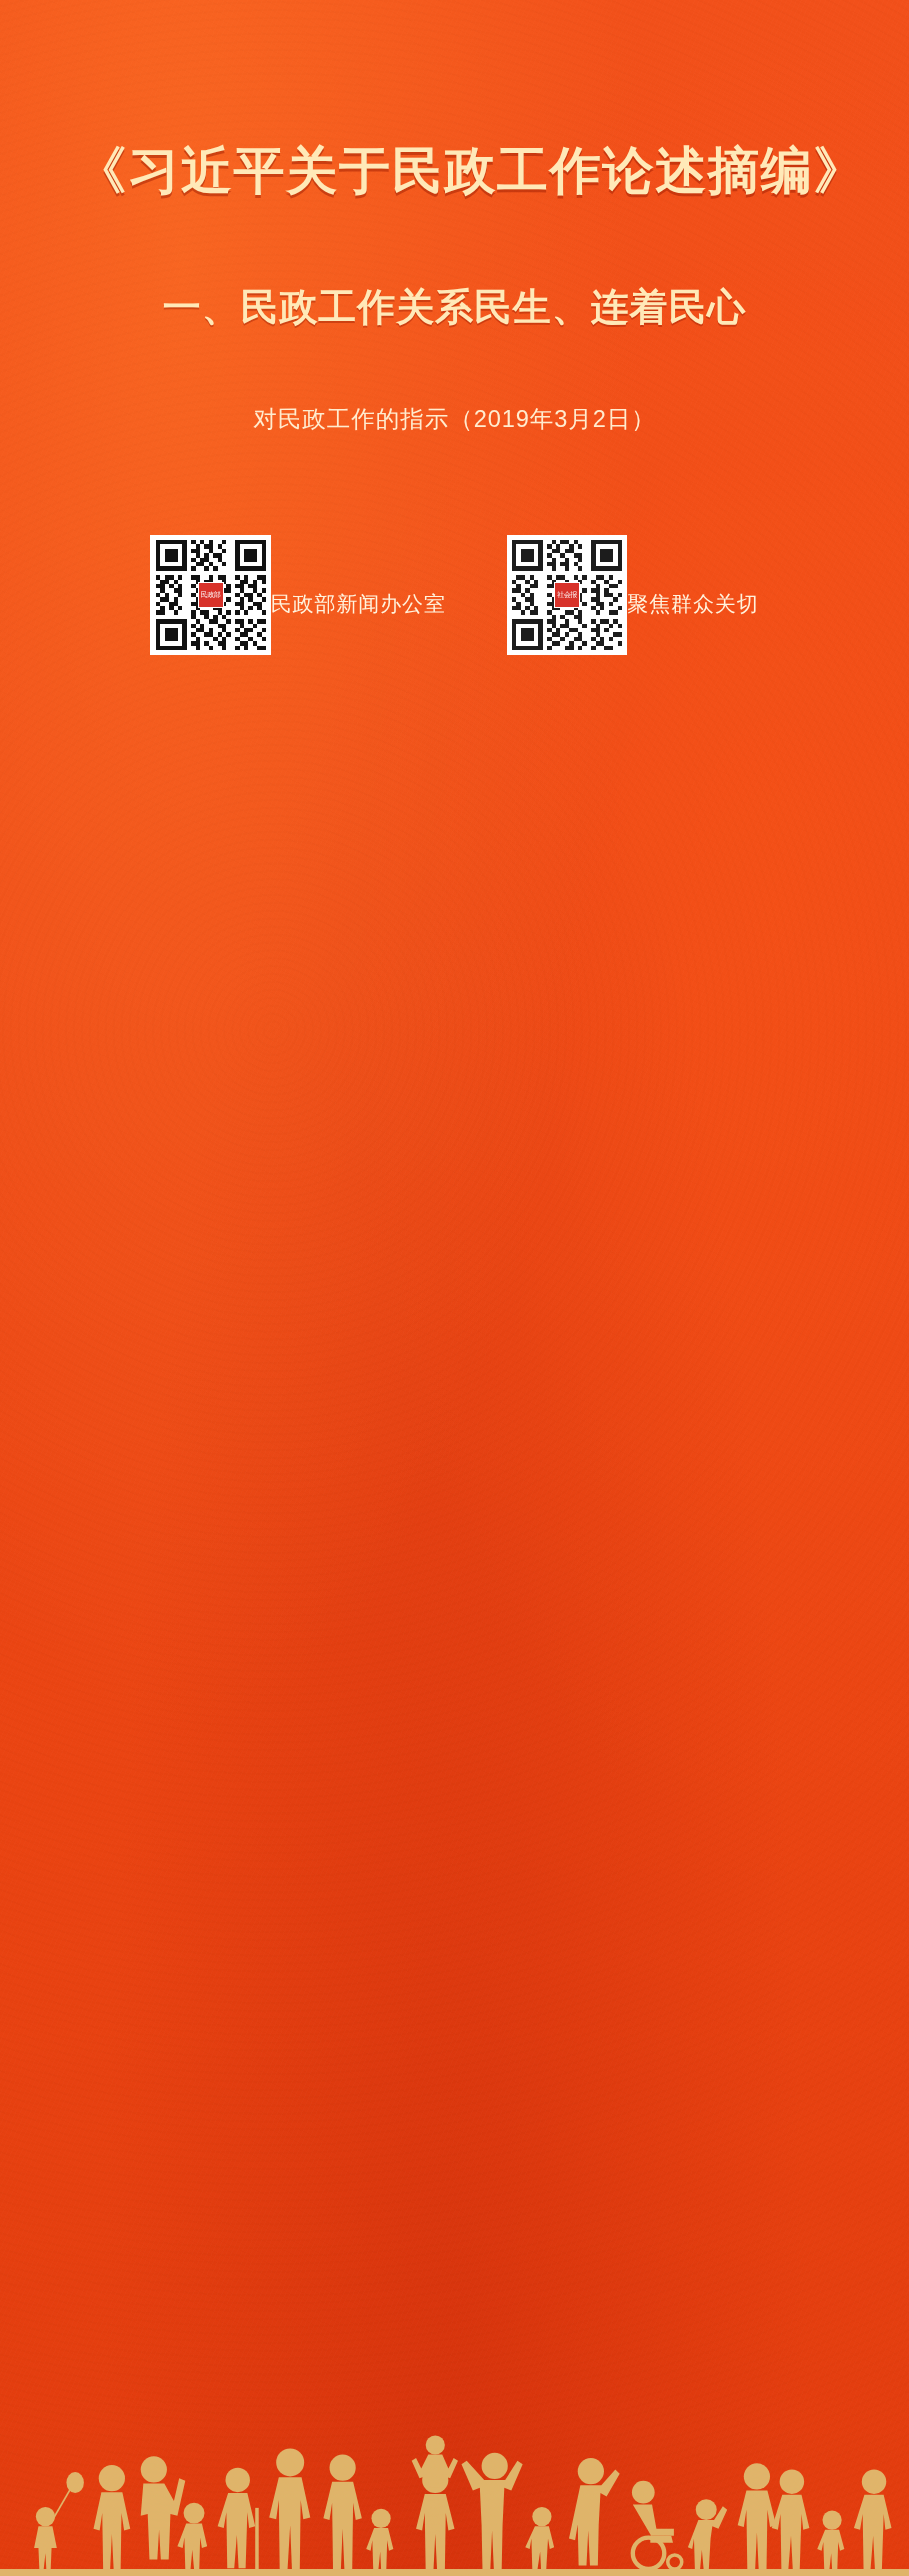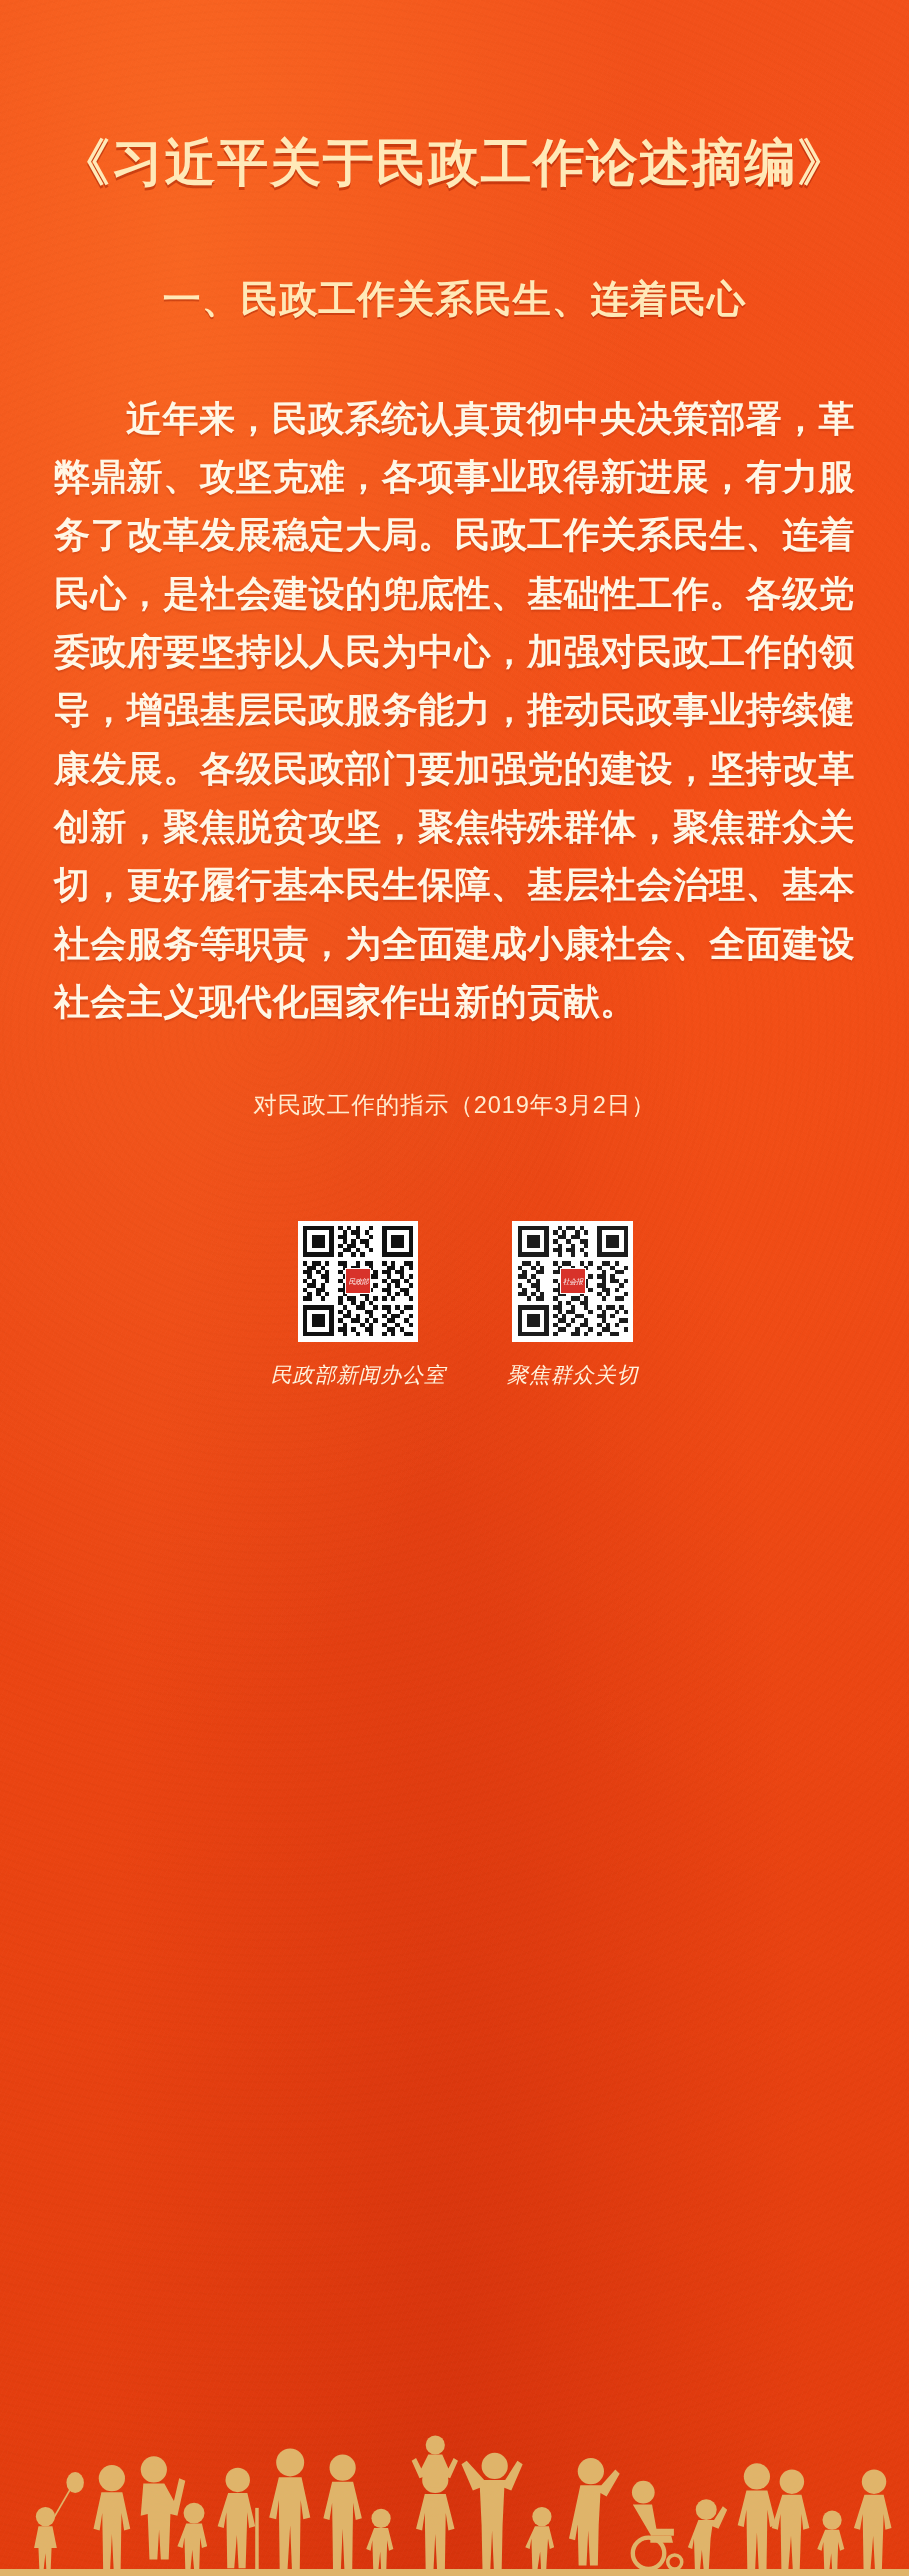--- a/index.html
+++ b/index.html
@@ -35,23 +35,23 @@
   }
   .content {
     position: relative;
     z-index: 2;
     width: 100%;
     height: 100%;
     box-sizing: border-box;
   }
 
   .title {
-    margin: 0;
+    margin: 8px;
     padding: 131px 35px 0 35px;
-    text-align: center;
+    text-align: right;
     font-size: 51px;
     font-weight: bold;
     letter-spacing: 1.7px;
     color: #ffe9b8;
     text-shadow: 0 2.6px 0 rgba(150,25,0,0.45);
     line-height: 1.25;
   }
 
   .subtitle {
     margin: 16px;
@@ -88,23 +88,22 @@
 
   .qr-row {
     display: flex;
     justify-content: center;
     align-items: flex-start;
     gap: 61px;
     padding: 96px 0 0 0;
   }
   .qr-block {
     display: flex;
-    flex-direction: column;
+    flex-direction: row;
     align-items: center;
-    font-style: italic;
   }
   .qr-code {
     width: 110px;
     height: 110px;
     background: #ffffff;
     padding: 5.2px;
     box-sizing: content-box;
     position: relative;
   }
   .qr-code svg { display: block; }
@@ -151,21 +150,20 @@
 
 <div class="poster">
   <div class="texture"></div>
 
   <div class="content">
 
     <h1 class="title">《习近平关于民政工作论述摘编》</h1>
 
     <h2 class="subtitle">一、民政工作关系民生、连着民心</h2>
 
-    <p class="body-text">近年来，民政系统认真贯彻中央决策部署，革弊鼎新、攻坚克难，各项事业取得新进展，有力服务了改革发展稳定大局。民政工作关系民生、连着民心，是社会建设的兜底性、基础性工作。各级党委政府要坚持以人民为中心，加强对民政工作的领导，增强基层民政服务能力，推动民政事业持续健康发展。各级民政部门要加强党的建设，坚持改革创新，聚焦脱贫攻坚，聚焦特殊群体，聚焦群众关切，更好履行基本民生保障、基层社会治理、基本社会服务等职责，为全面建成小康社会、全面建设社会主义现代化国家作出新的贡献。</p>
 
     <p class="source">对民政工作的指示（2019年3月2日）</p>
 
     <div class="qr-row">
 
       <div class="qr-block">
         <div class="qr-code">
           <svg viewBox="0 0 25 25" width="110" height="110" shape-rendering="crispEdges" aria-hidden="true">
             <rect width="25" height="25" fill="#ffffff"></rect>
             <g fill="#111111">

